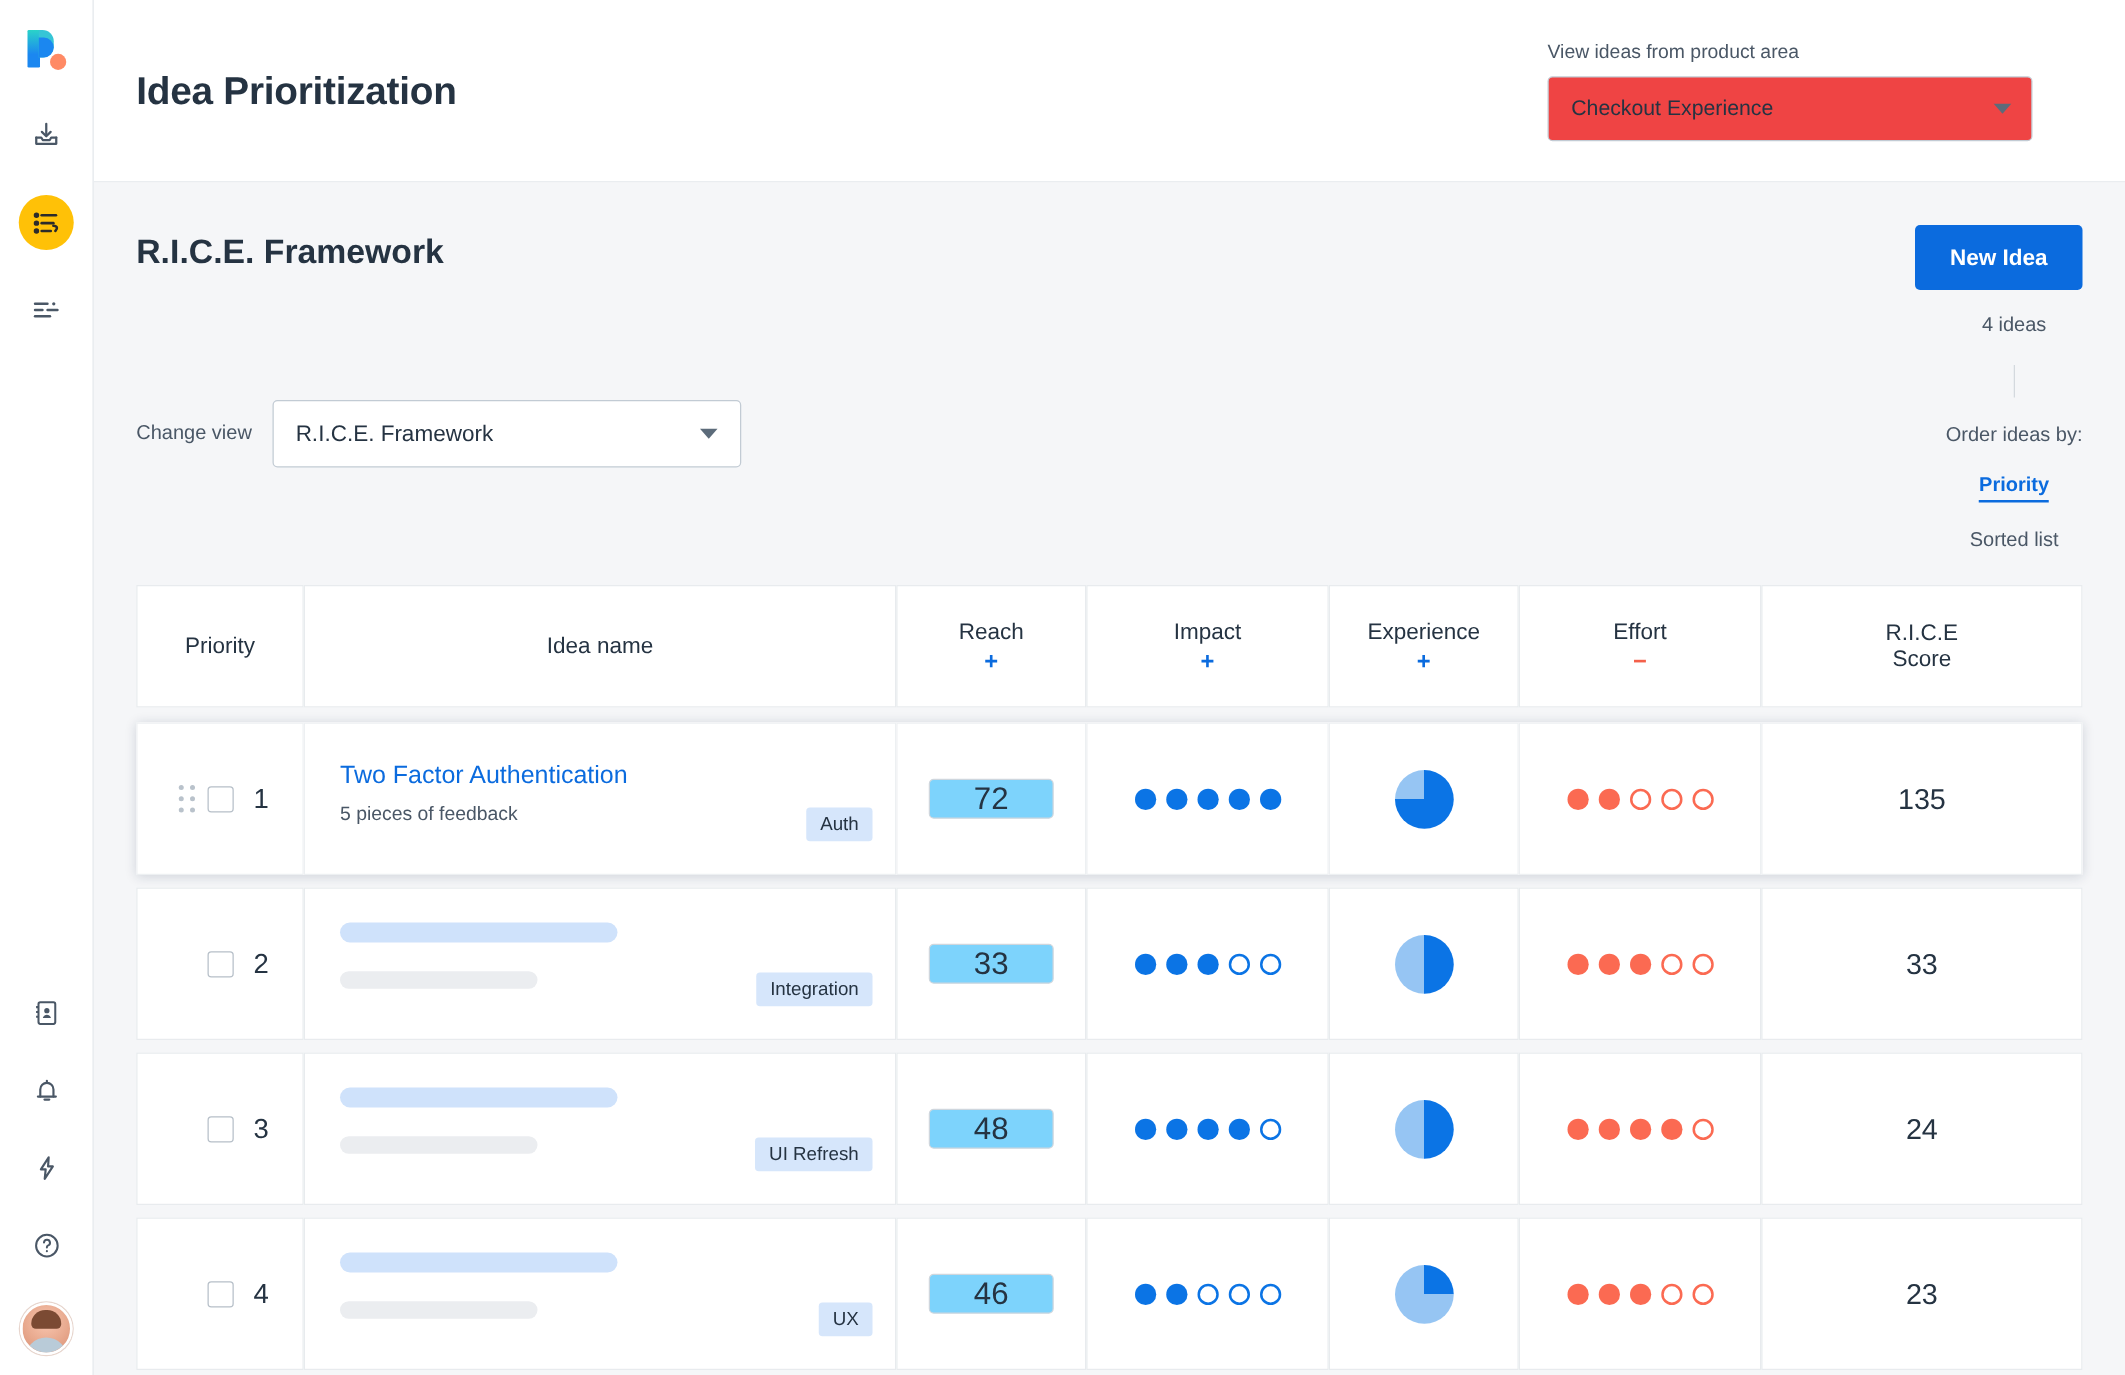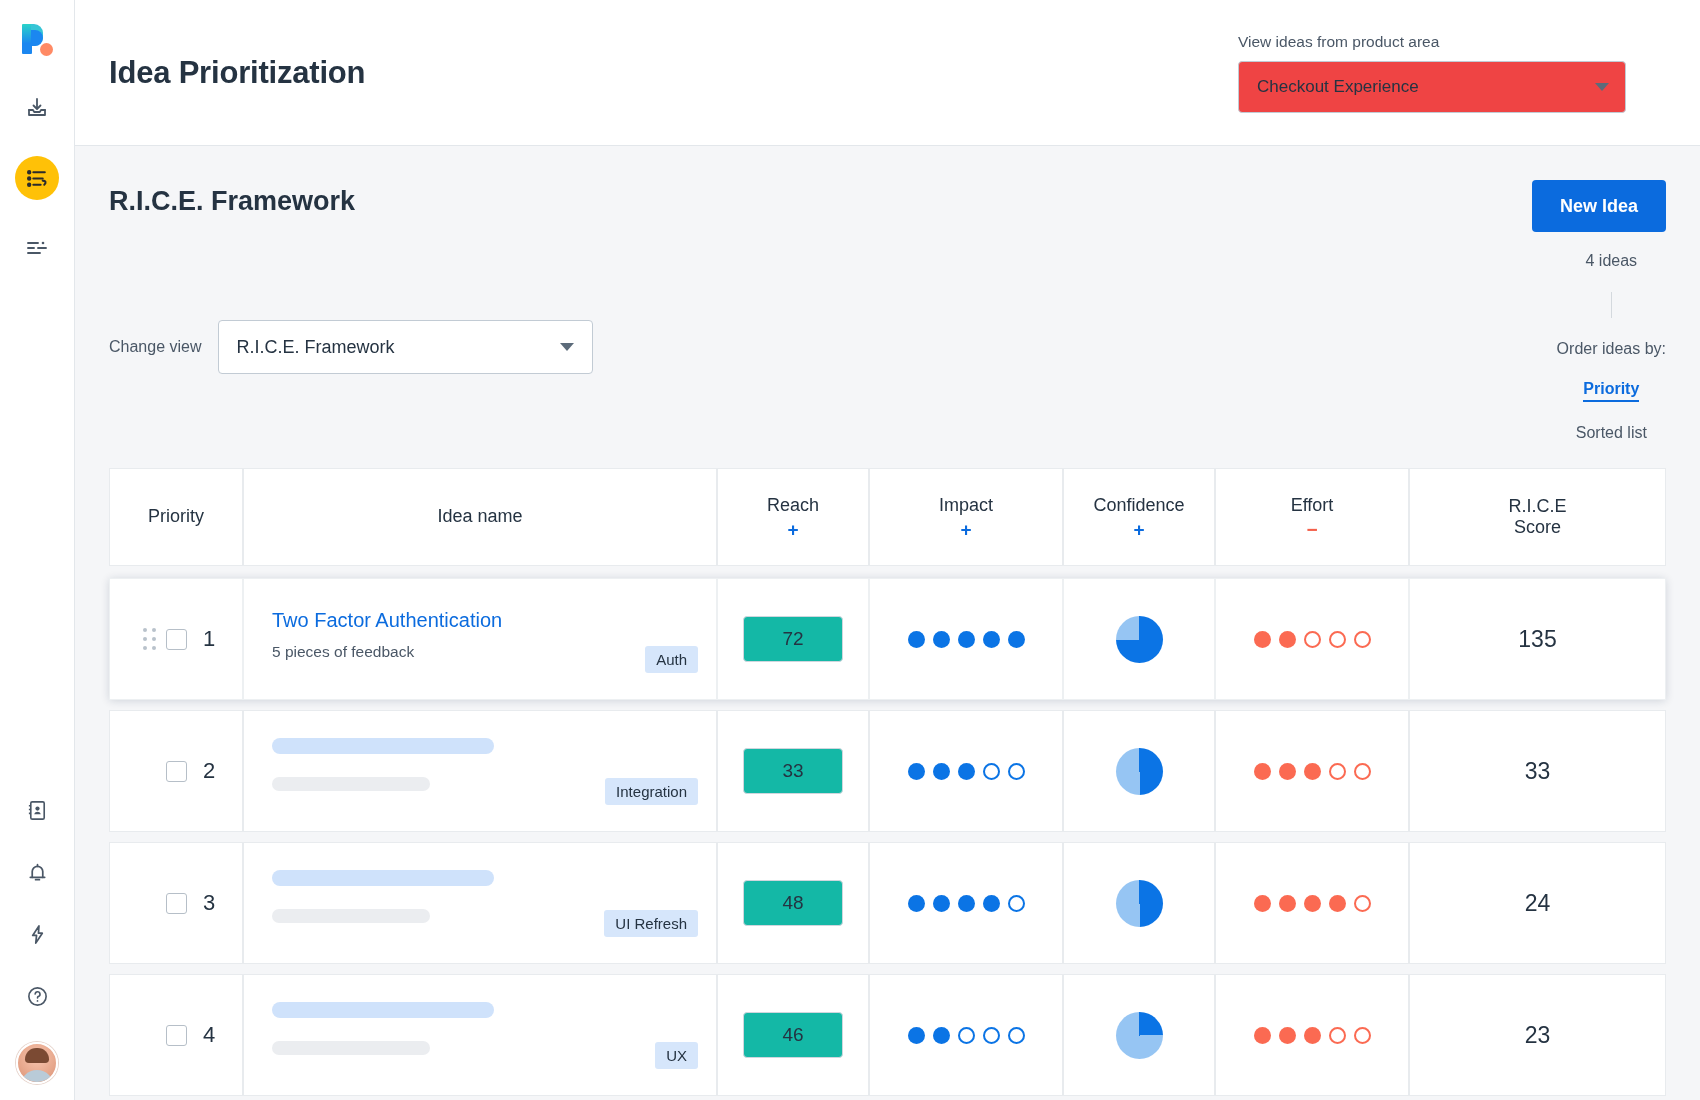--- a/index.html
+++ b/index.html
@@ -183,23 +183,23 @@
     position: absolute; left: 10px; top: 66px;
     width: 158px; height: 14px; border-radius: 7px; background: #ebedf0;
   }
   .tag {
     position: absolute; right: 0px; bottom: 26px;
     background: #d6e6fb; color: #253342;
     font-size: 15px; padding: 5px 11px; border-radius: 3px;
   }
 
   .reach-box {
-    width: 100px; height: 46px; border: 1px solid #cfd6dd; border-radius: 4px;
+    width: 100px; height: 32px; border: 1px solid #cfd6dd; border-radius: 4px;
     display: flex; align-items: center; justify-content: center;
-    font-size: 19px; color: #253342; background: #14b8a6; cursor: text;
+    font-size: 25px; color: #253342; background: #7dd3fc; cursor: text;
   }
 
   .dots { display: flex; align-items: center; gap: 8px; }
   .dot-u { width: 17px; height: 17px; border-radius: 50%; display: block; }
   .dot-blue-f { background: #0b74e5; }
   .dot-blue-e { background: transparent; border: 2px solid #0b74e5; }
   .dot-red-f { background: #fb6a52; }
   .dot-red-e { background: transparent; border: 2px solid #fb6a52; }
 
   .pie { width: 47px; height: 47px; border-radius: 50%; }
@@ -330,21 +330,21 @@
           </div>
           <div class="tcell c-reach">
             <span class="head-label">Reach</span>
             <span class="head-sign sign-plus">+</span>
           </div>
           <div class="tcell c-impact">
             <span class="head-label">Impact</span>
             <span class="head-sign sign-plus">+</span>
           </div>
           <div class="tcell c-conf">
-            <span class="head-label">Confidence</span>
+            <span class="head-label">Experience</span>
             <span class="head-sign sign-plus">+</span>
           </div>
           <div class="tcell c-effort">
             <span class="head-label">Effort</span>
             <span class="head-sign sign-minus">−</span>
           </div>
           <div class="tcell c-score">
             <span class="head-label" style="white-space:pre-line">R.I.C.E
 Score</span>
           </div>

